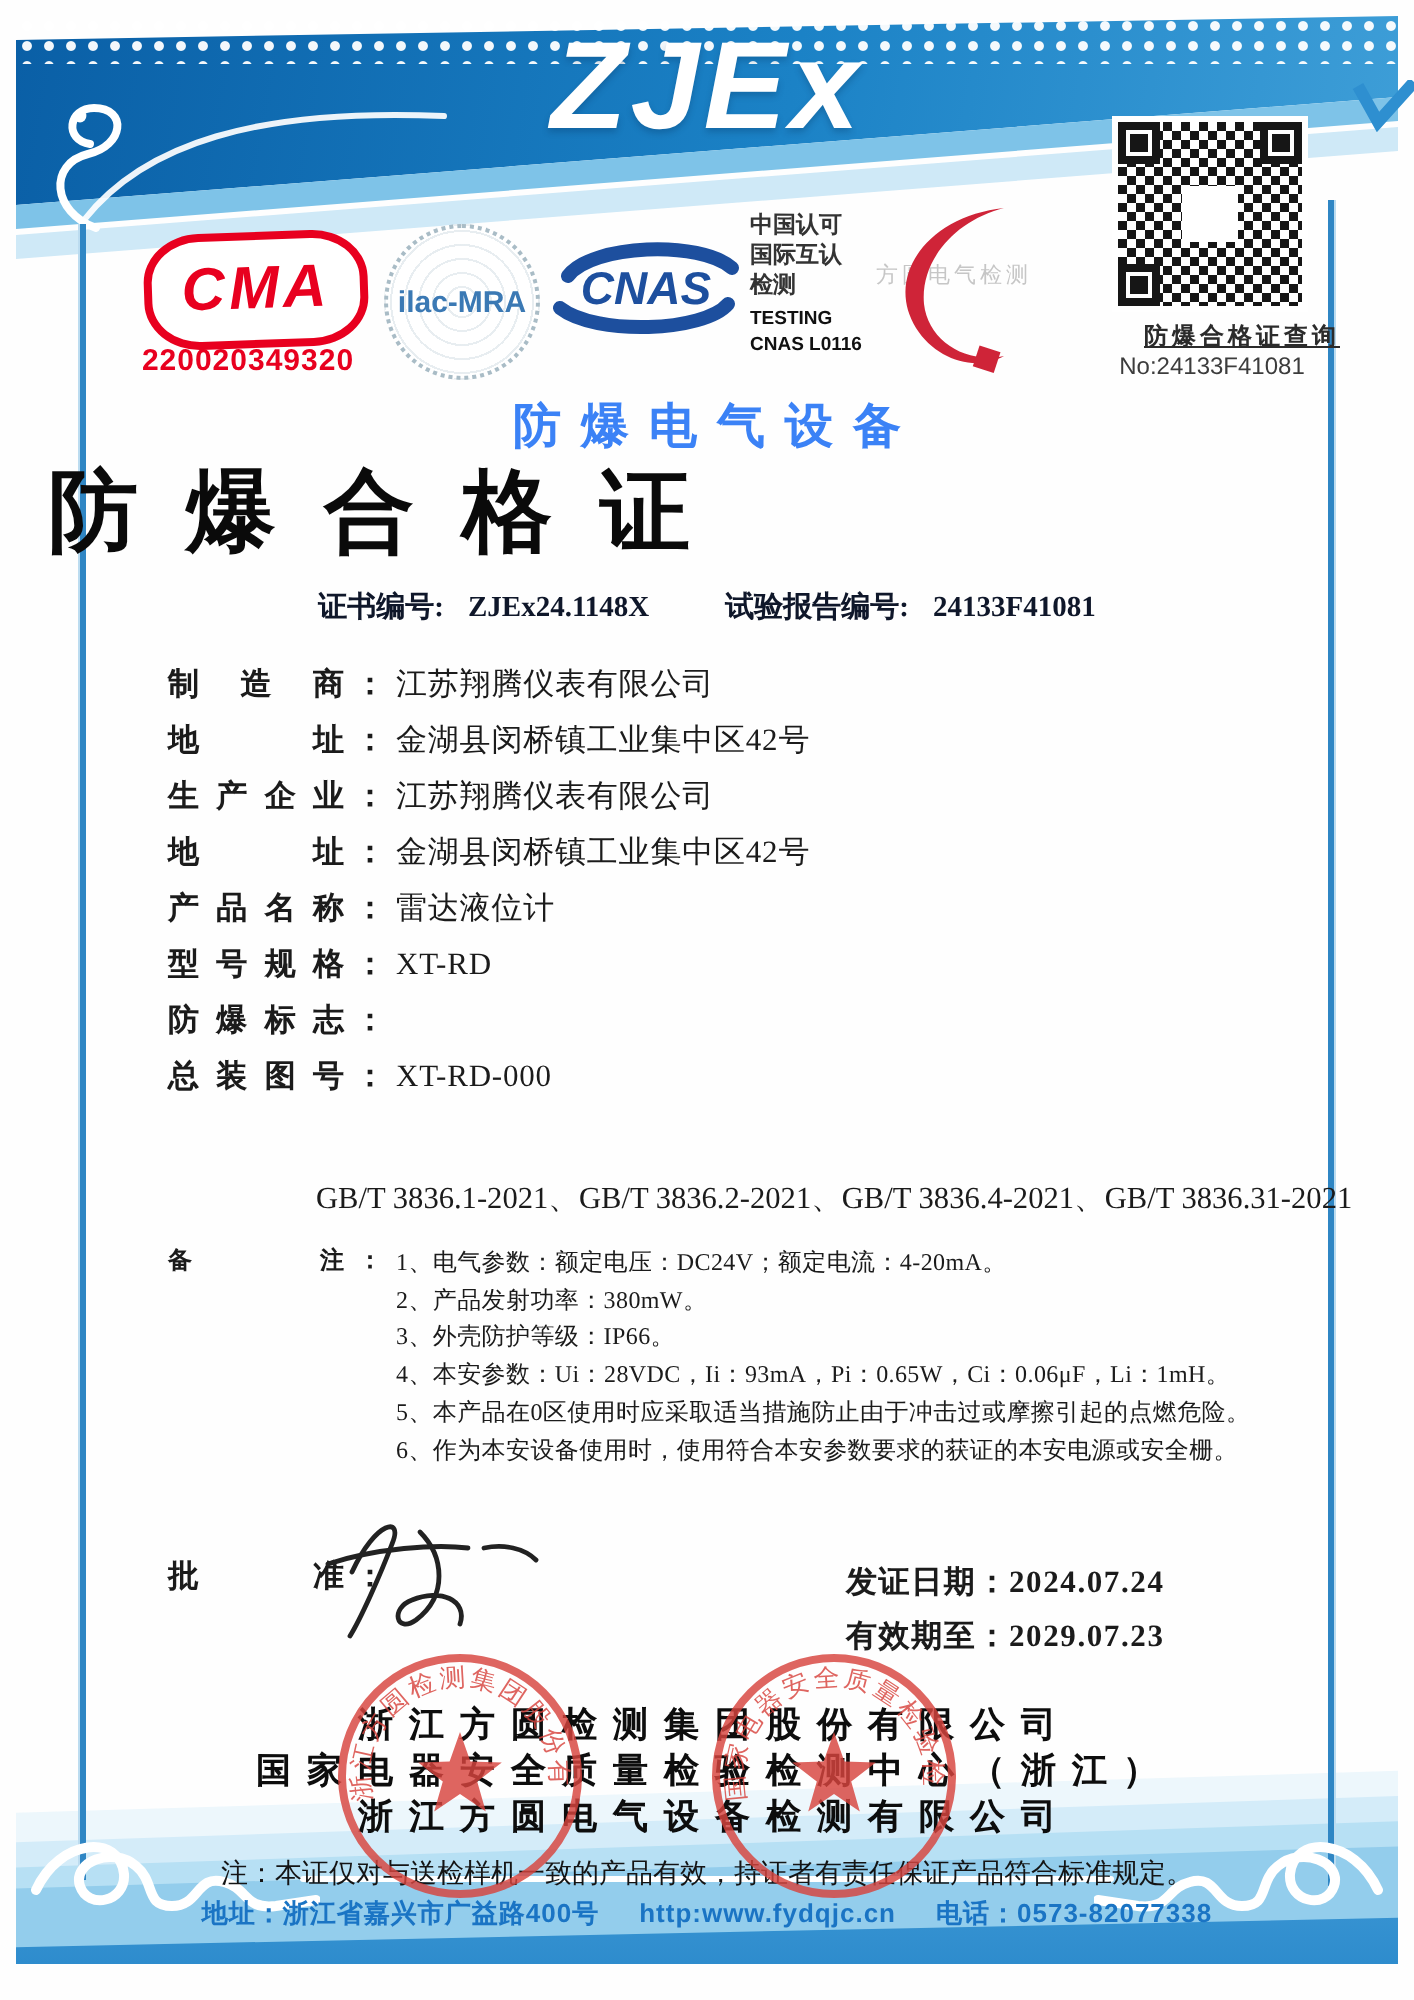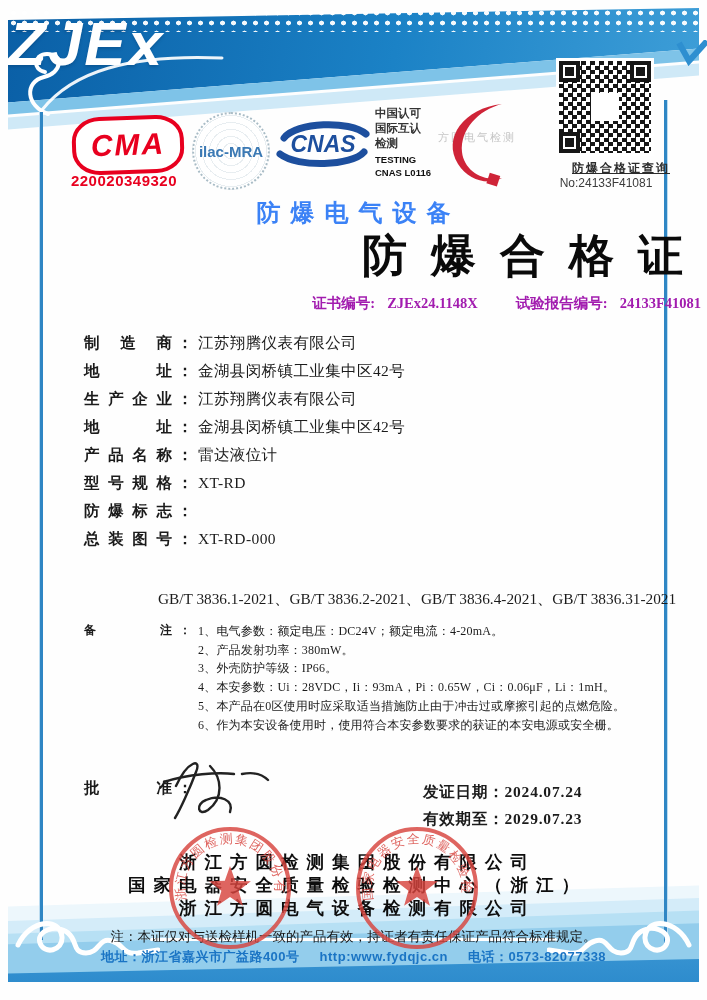--- a/index.html
+++ b/index.html
@@ -11,21 +11,21 @@
   .banner>div{position:absolute;inset:0;}
   .b-dark{background:linear-gradient(100deg,#0a5fa6 0%,#1b82c6 55%,#3f9fd8 100%);
           clip-path:polygon(0 8%,100% 0,100% 27%,0 63%);}
   .b-mid{background:#7ec3e8;clip-path:polygon(0 63%,100% 27%,100% 35%,0 71%);}
   .b-light{background:#cfe9f7;clip-path:polygon(0 73%,100% 37%,100% 45%,0 81%);}
   .b-dots{position:absolute;top:4px;left:4px;right:4px;height:24px;
           background-image:radial-gradient(circle,rgba(255,255,255,.95) 2.2px,rgba(255,255,255,0) 2.7px);
           background-size:11px 10px;}
   .zjex{position:absolute;left:74px;top:20px;font-family:"Liberation Sans","DejaVu Sans",sans-serif;
         font-weight:bold;font-style:italic;font-size:62px;color:#fff;letter-spacing:2px;
-        text-shadow:0 2px 3px rgba(0,40,80,.25);z-index:2;}
+        text-shadow:0 2px 3px rgba(0,40,80,.25);z-index:2;text-align:center;}
   .tl-orn{position:absolute;left:10px;top:30px;z-index:3;}
 
   
   .cma{position:absolute;left:72px;top:116px;width:104px;height:50px;border:4px solid #e8001f;
        border-radius:28px/24px;display:flex;align-items:center;justify-content:center;
        color:#e8001f;font:italic bold 30px "Liberation Sans","DejaVu Sans",sans-serif;
        letter-spacing:2px;z-index:4;transform:rotate(-2deg);background:#fff;}
   .cma-num{position:absolute;left:56px;top:172px;width:136px;text-align:center;color:#e8001f;
        font:bold 15px "Liberation Sans",sans-serif;letter-spacing:.5px;z-index:4;}
   .ilac{position:absolute;left:192px;top:112px;width:74px;height:74px;border-radius:50%;
@@ -51,25 +51,25 @@
   .qr .hole{position:absolute;left:35px;top:35px;width:28px;height:28px;background:#fff;}
   .qr-caption{position:absolute;left:542px;top:160px;width:128px;text-align:right;
        font-weight:bold;font-size:12px;letter-spacing:2px;color:#2b2b2b;z-index:4;text-decoration:underline;}
   .qr-no{position:absolute;left:542px;top:176px;width:128px;text-align:center;
        font:12px "Liberation Sans",sans-serif;color:#3c3c3c;z-index:4;}
 
   
   .subtitle{position:absolute;left:0;right:0;top:197px;text-align:center;font-weight:900;
        font-size:24px;letter-spacing:10px;padding-left:10px;color:#3b82f6;z-index:4;
        font-family:"Liberation Sans","DejaVu Sans",sans-serif;}
-  .title{position:absolute;left:0;right:0;top:226px;text-align:right;font-weight:900;
+  .title{position:absolute;left:0;right:0;top:226px;text-align:left;font-weight:900;
        font-size:45px;letter-spacing:24px;padding-left:24px;color:#0a0a0a;z-index:4;
        font-family:"Liberation Sans","DejaVu Sans",sans-serif;}
-  .certline{position:absolute;left:0;right:0;top:294px;text-align:right;font-weight:bold;
-       font-size:14.5px;color:#a21caf;z-index:4;}
+  .certline{position:absolute;left:0;right:0;top:294px;text-align:center;font-weight:bold;
+       font-size:14.5px;color:#0f172a;z-index:4;}
   .certline span{margin:0 6px;}
   .certline .gap{display:inline-block;width:14px;}
 
   
   .fields{position:absolute;left:84px;top:333px;width:580px;z-index:4;}
   .frow{display:flex;line-height:20px;margin-bottom:8px;font-size:15.5px;}
   .flabel{width:88px;font-weight:600;text-align:justify;text-align-last:justify;}
   .fcolon{width:26px;text-align:center;font-weight:600;}
   .fvalue{flex:1;letter-spacing:.4px;}
 

